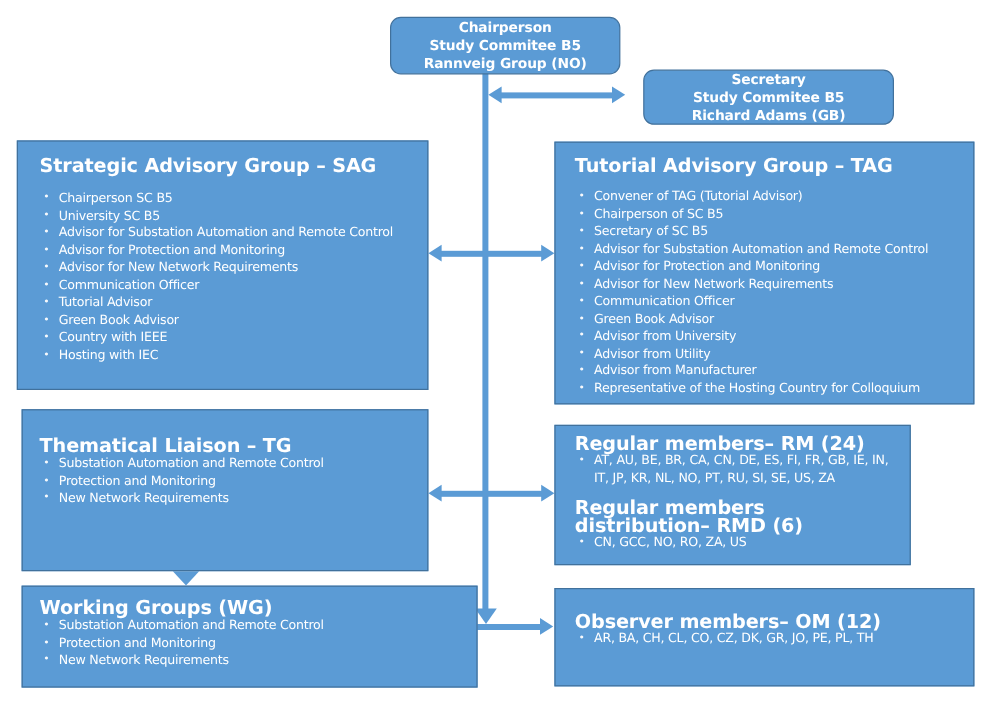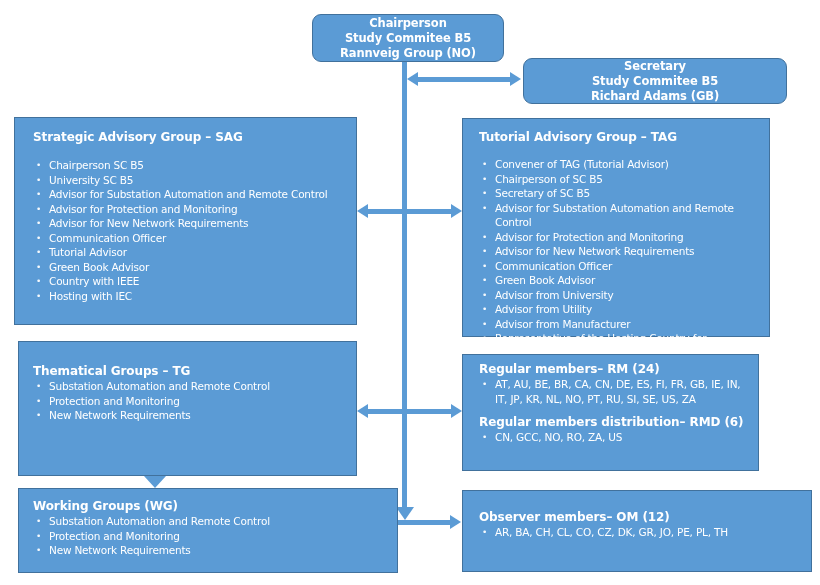--- a/index.html
+++ b/index.html
@@ -8,34 +8,34 @@
     --arrow:#5B9BD5;
     --text:#FFFFFF;
     --background:#FFFFFF;
   }
   *{box-sizing:border-box;margin:0;padding:0;}
   body{background:var(--background);font-family:"DejaVu Sans",sans-serif;}
   .canvas{position:relative;width:820px;height:585px;background:var(--background);overflow:hidden;}
 
   
   .box{position:absolute;background:var(--box-fill);border:1px solid var(--box-border);color:var(--text);}
-  .rounded{border-radius:9px;display:flex;flex-direction:column;justify-content:center;align-items:center;}
+  .rounded{border-radius:9px;display:flex;flex-direction:column;justify-content:center;align-items:center;margin-left:13px;}
   .rounded .box-line{font-weight:bold;font-size:11.5px;line-height:15px;text-align:center;letter-spacing:-0.1px;}
 
   .chair-box{left:312px;top:14px;width:192px;height:48px;}
-  .secr-box{left:523px;top:58px;width:264px;height:46px;align-items:center;}
-
-  .panel .panel-title{font-weight:bold;font-size:12px;line-height:15px;letter-spacing:-0.1px;}
+  .secr-box{left:523px;top:58px;width:209px;height:46px;align-items:center;}
+
+  .panel .panel-title{font-weight:bold;font-size:16px;line-height:15px;letter-spacing:-0.1px;}
   .bullet-row{display:flex;align-items:flex-start;font-size:10.5px;line-height:14.5px;letter-spacing:-0.2px;}
   .bullet{flex:0 0 16px;text-align:left;padding-left:3px;font-size:9px;line-height:14.5px;opacity:.95;}
   .bullet-text{flex:1;}
 
   .sag-box{left:14px;top:117px;width:343px;height:208px;padding:12px 14px 0 18px;}
   .sag-box .panel-title{margin-bottom:13px;}
-  .tag-box{left:462px;top:118px;width:308px;height:219px;padding:11px 12px 0 16px;}
+  .tag-box{left:462px;top:118px;width:350px;height:219px;padding:11px 12px 0 16px;}
   .tag-box .panel-title{margin-bottom:12px;}
   .tg-box{left:18px;top:341px;width:339px;height:135px;padding:22px 12px 0 14px;}
   .wg-box{left:18px;top:488px;width:380px;height:85px;padding:10px 12px 0 14px;}
   .rm-box{left:462px;top:354px;width:297px;height:117px;padding:7px 12px 0 16px;}
   .rm-box .section-gap{height:9px;}
   .om-box{left:462px;top:490px;width:350px;height:82px;padding:19px 8px 0 16px;}
 
   
   .v-line{position:absolute;left:402px;top:61px;width:5px;height:447px;background:var(--arrow);}
   .v-line::after{content:"";position:absolute;bottom:-12px;left:-6.5px;width:0;height:0;
@@ -173,21 +173,21 @@
           <span class="bullet-text">Advisor from Manufacturer</span>
         </div>
         <div class="bullet-row">
           <span class="bullet">•</span>
           <span class="bullet-text">Representative of the Hosting Country for Colloquium</span>
         </div>
       </div>
   </div>
 
   <div class="box panel tg-box">
-    <div class="panel-title">Thematical Groups – TG</div>
+    <div class="panel-title">Thematical Liaison – TG</div>
     <div class="bullet-list">
         <div class="bullet-row">
           <span class="bullet">•</span>
           <span class="bullet-text">Substation Automation and Remote Control</span>
         </div>
         <div class="bullet-row">
           <span class="bullet">•</span>
           <span class="bullet-text">Protection and Monitoring</span>
         </div>
         <div class="bullet-row">

